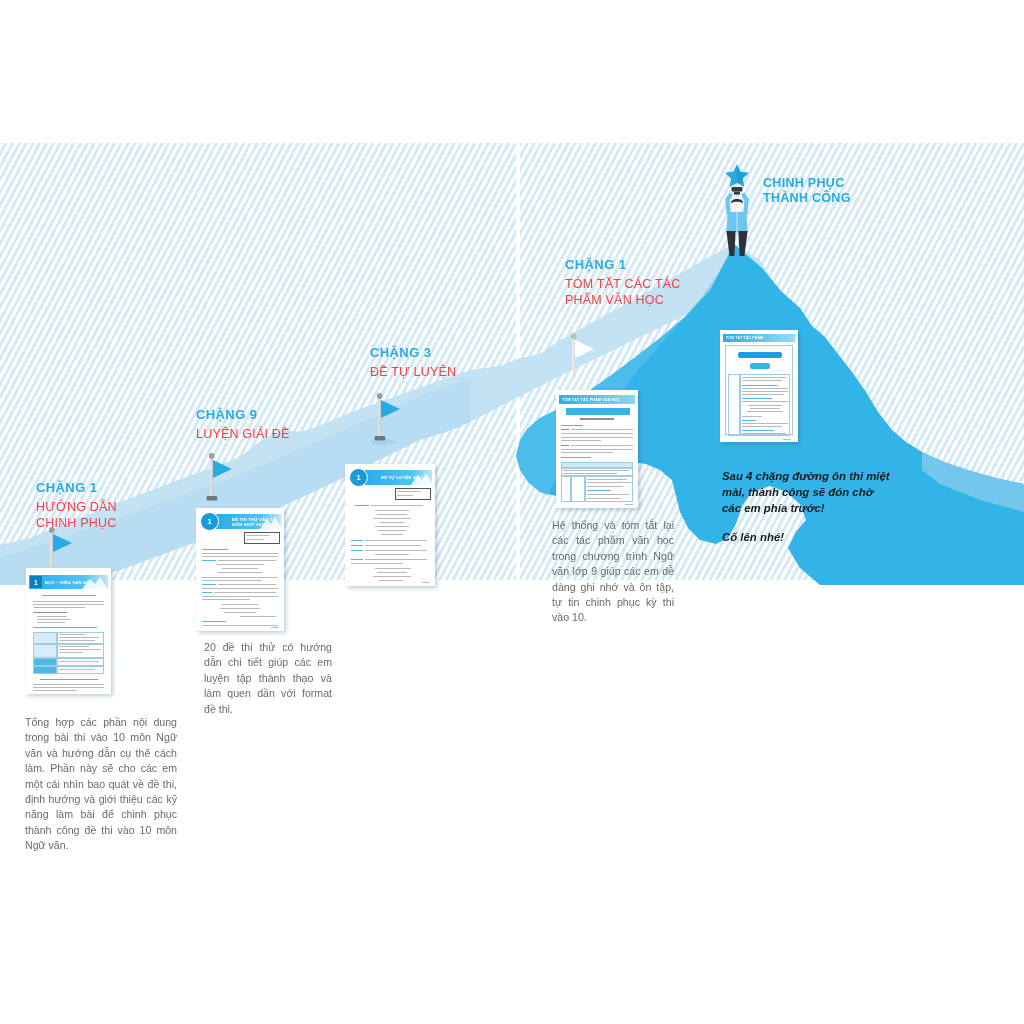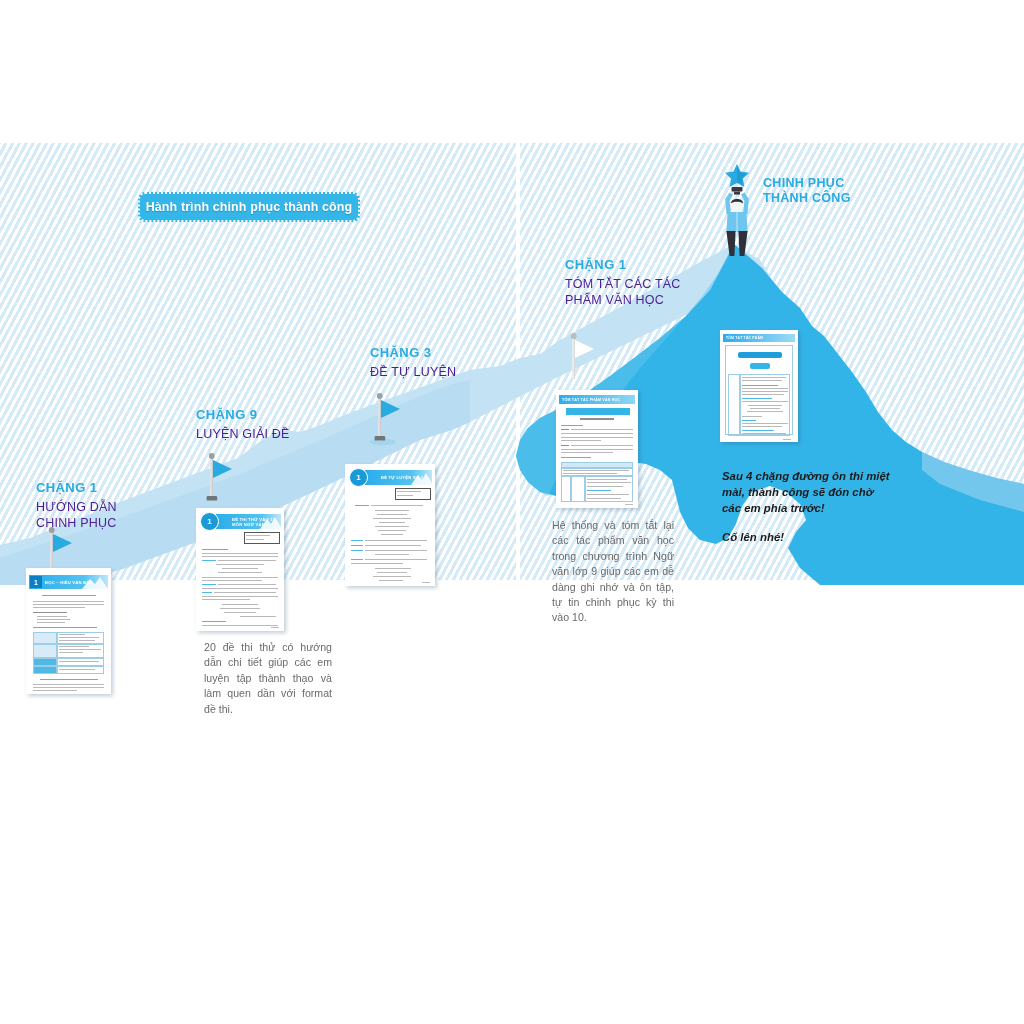--- a/index.html
+++ b/index.html
@@ -39,21 +39,21 @@
     white-space:nowrap;
   }
 
   
   .stage-head { position:absolute; }
   .stage-num {
     color:#29abe2; font-size:13px; font-weight:bold; letter-spacing:.4px;
     margin-bottom:4px; white-space:nowrap;
   }
   .stage-title {
-    color:#4c1d95; font-size:12.5px; line-height:16px; letter-spacing:.2px;
+    color:#ef4444; font-size:12.5px; line-height:16px; letter-spacing:.2px;
     white-space:pre-line;
   }
   #head1 { left:36px;  top:480px; }
   #head2 { left:196px; top:407px; }
   #head3 { left:370px; top:345px; }
   #head4 { left:565px; top:257px; }
 
   
   .desc {
     position:absolute; color:#6a6a6a; font-size:10.6px; line-height:15.4px;
@@ -165,23 +165,20 @@
              L528 342 L540 352 L548 356
              L560 330 L582 300 L610 266 L640 228 L672 192 L704 154 L726 122 Z" fill="#5fc5ed" opacity=".55"></path>
 
     <path d="M0 445 L0 418 L120 378 L240 334 L330 296 L420 256 L452 244
              L470 240 L470 282 L452 290 L420 300 L330 344 L240 386 L120 430 L40 445 Z" fill="#aed9f0" opacity=".55"></path>
 
     <path d="M922 312 L944 322 L968 330 L996 338 L1024 344 L1024 372
              L980 360 L940 344 L922 330 Z" fill="#9fd4ef" opacity=".6"></path>
   </svg>
 
-  <div id="title-banner">
-    <span>Hành trình chinh phục thành công</span>
-  </div>
 
   <svg class="flag" style="left:38px;  top:524px;" viewBox="0 0 40 56">
     <ellipse cx="17" cy="52" rx="14" ry="3.4" fill="#b9dcef" opacity=".75"></ellipse>
     <rect x="12.4" y="7" width="2.6" height="44" fill="#c9ccce"></rect>
     <rect x="12.4" y="7" width="1.2" height="44" fill="#e9ecee"></rect>
     <circle cx="13.7" cy="6" r="2.9" fill="#9aa0a4"></circle>
     <rect x="8.6" y="46" width="10.6" height="4.6" rx="1.2" fill="#6f7679"></rect>
     <path d="M15 10 L34 19 L15 28 Z" fill="#29abe2"></path>
   </svg>
 
@@ -248,20 +245,21 @@
   <div class="stage-head" id="head3">
     <div class="stage-num">CHẶNG 3</div>
     <div class="stage-title">ĐỀ TỰ LUYỆN</div>
   </div>
   <div class="stage-head" id="head4">
     <div class="stage-num">CHẶNG 1</div>
     <div class="stage-title">TÓM TẮT CÁC TÁC
 PHẨM VĂN HỌC</div>
   </div>
 
+  <div class="desc" id="desc1">Tổng hợp các phần nội dung trong bài thi vào 10 môn Ngữ văn và hướng dẫn cụ thể cách làm. Phần này sẽ cho các em một cái nhìn bao quát về đề thi, định hướng và giới thiệu các kỹ năng làm bài để chinh phục thành công đề thi vào 10 môn Ngữ văn.</div>
   <div class="desc" id="desc2">20 đề thi thử có hướng dẫn chi tiết giúp các em luyện tập thành thạo và làm quen dần với format đề thi.</div>
   <div class="desc" id="desc4">Hệ thống và tóm tắt lại các tác phẩm văn học trong chương trình Ngữ văn lớp 9 giúp các em dễ dàng ghi nhớ và ôn tập, tự tin chinh phục kỳ thi vào 10.</div>
 
   <div id="closing">
     <span>Sau 4 chặng đường ôn thi miệt mài, thành công sẽ đón chờ các em phía trước!</span>
     <span class="cheer">Cố lên nhé!</span>
   </div>
 
   <div class="doc" id="doc1">
     <div class="doc-inner">

